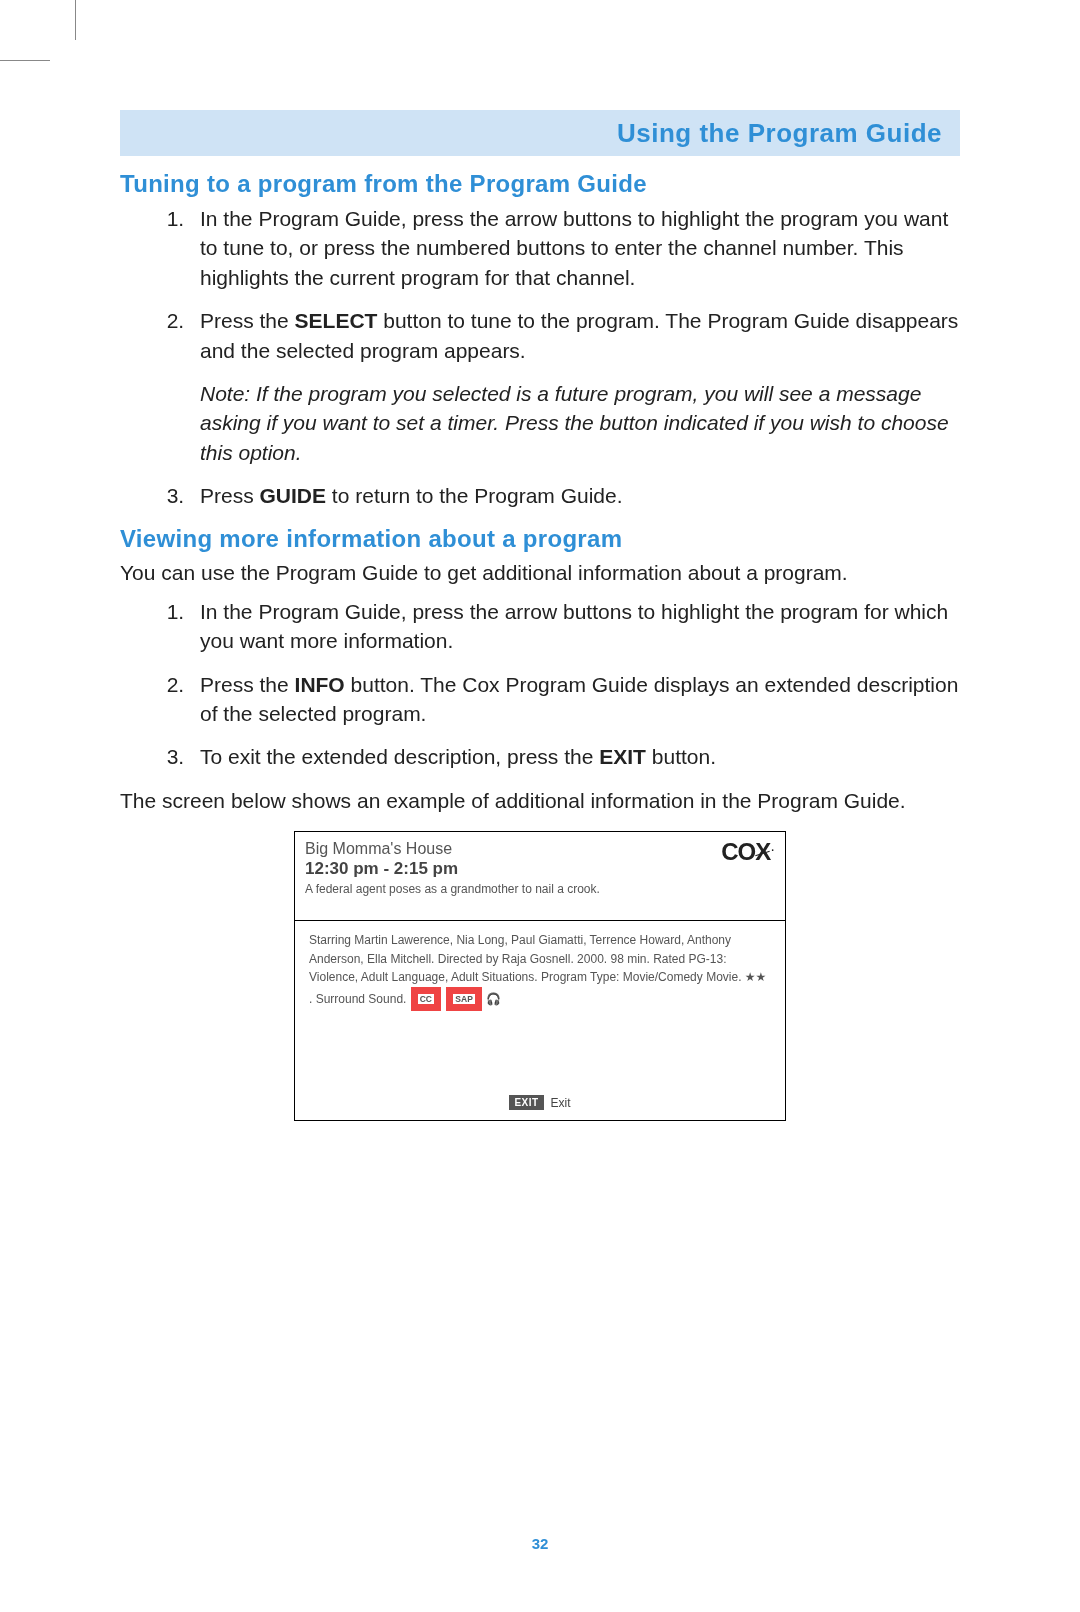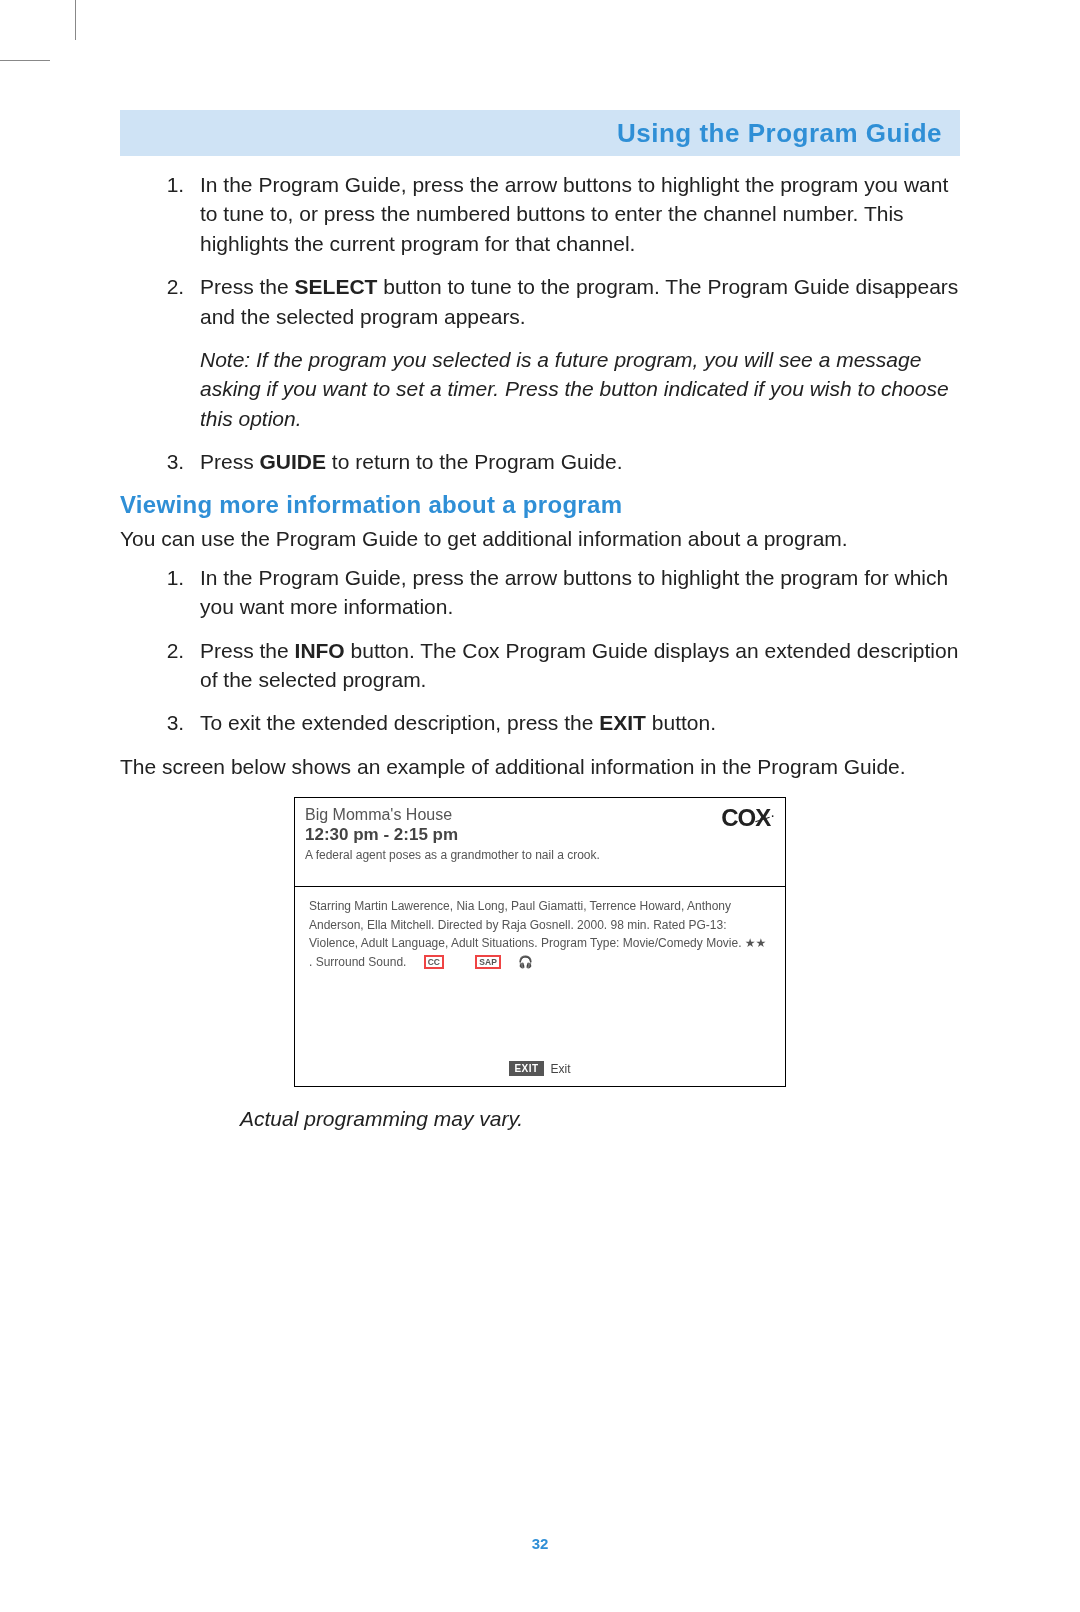--- a/index.html
+++ b/index.html
@@ -170,26 +170,26 @@
   }
   .panel-body {
     padding: 10px 14px 8px 14px;
     font-size: 12px;
     line-height: 1.55;
     color: #555;
     min-height: 150px;
   }
   .mini-badge {
     display: inline-block;
-    border: 2px solid #ef4444;
+    border: 7px solid #ef4444;
     font-size: 8.5px;
     padding: 0 2px;
     line-height: 10px;
     vertical-align: 1px;
-    margin: 0 14px;
+    margin: 0 1px;
     font-weight: 700;
   }
   .panel-footer {
     display: flex;
     justify-content: center;
     align-items: center;
     gap: 7px;
     font-size: 12px;
     padding: 6px 0 10px 0;
     color: #444;
@@ -222,20 +222,21 @@
 </head>
 <body>
 
 <div class="page">
   <div class="crop-marks"></div>
 
   <div class="title-bar">
     <h1>Using the Program Guide</h1>
   </div>
 
+  <h2 class="section">Tuning to a program from the Program Guide</h2>
   <ol class="steps">
     <li>In the Program Guide, press the arrow buttons to highlight the program you want to tune to, or press the numbered buttons to enter the channel number. This highlights the current program for that channel.</li>
     <li>
       <span>Press the </span><b>SELECT</b><span> button to tune to the program. The Program Guide disappears and the selected program appears.</span>
       <div class="note" style="margin-left:0; margin-top:14px;">Note: If the program you selected is a future program, you will see a message asking if you want to set a timer. Press the button indicated if you wish to choose this option.</div>
     </li>
     <li>
       <span>Press </span><b>GUIDE</b><span> to return to the Program Guide.</span>
     </li>
   </ol>
@@ -270,16 +271,15 @@
         <span class="mini-badge">SAP</span>
         <span>🎧</span>
       </div>
       <div class="panel-footer">
         <span class="exit-badge">EXIT</span>
         <span>Exit</span>
       </div>
     </div>
   </div>
 
-  <div class="caption">Actual programming may vary.</div>
 
   <div class="page-num">32</div>
 </div>
 
 </body></html>

